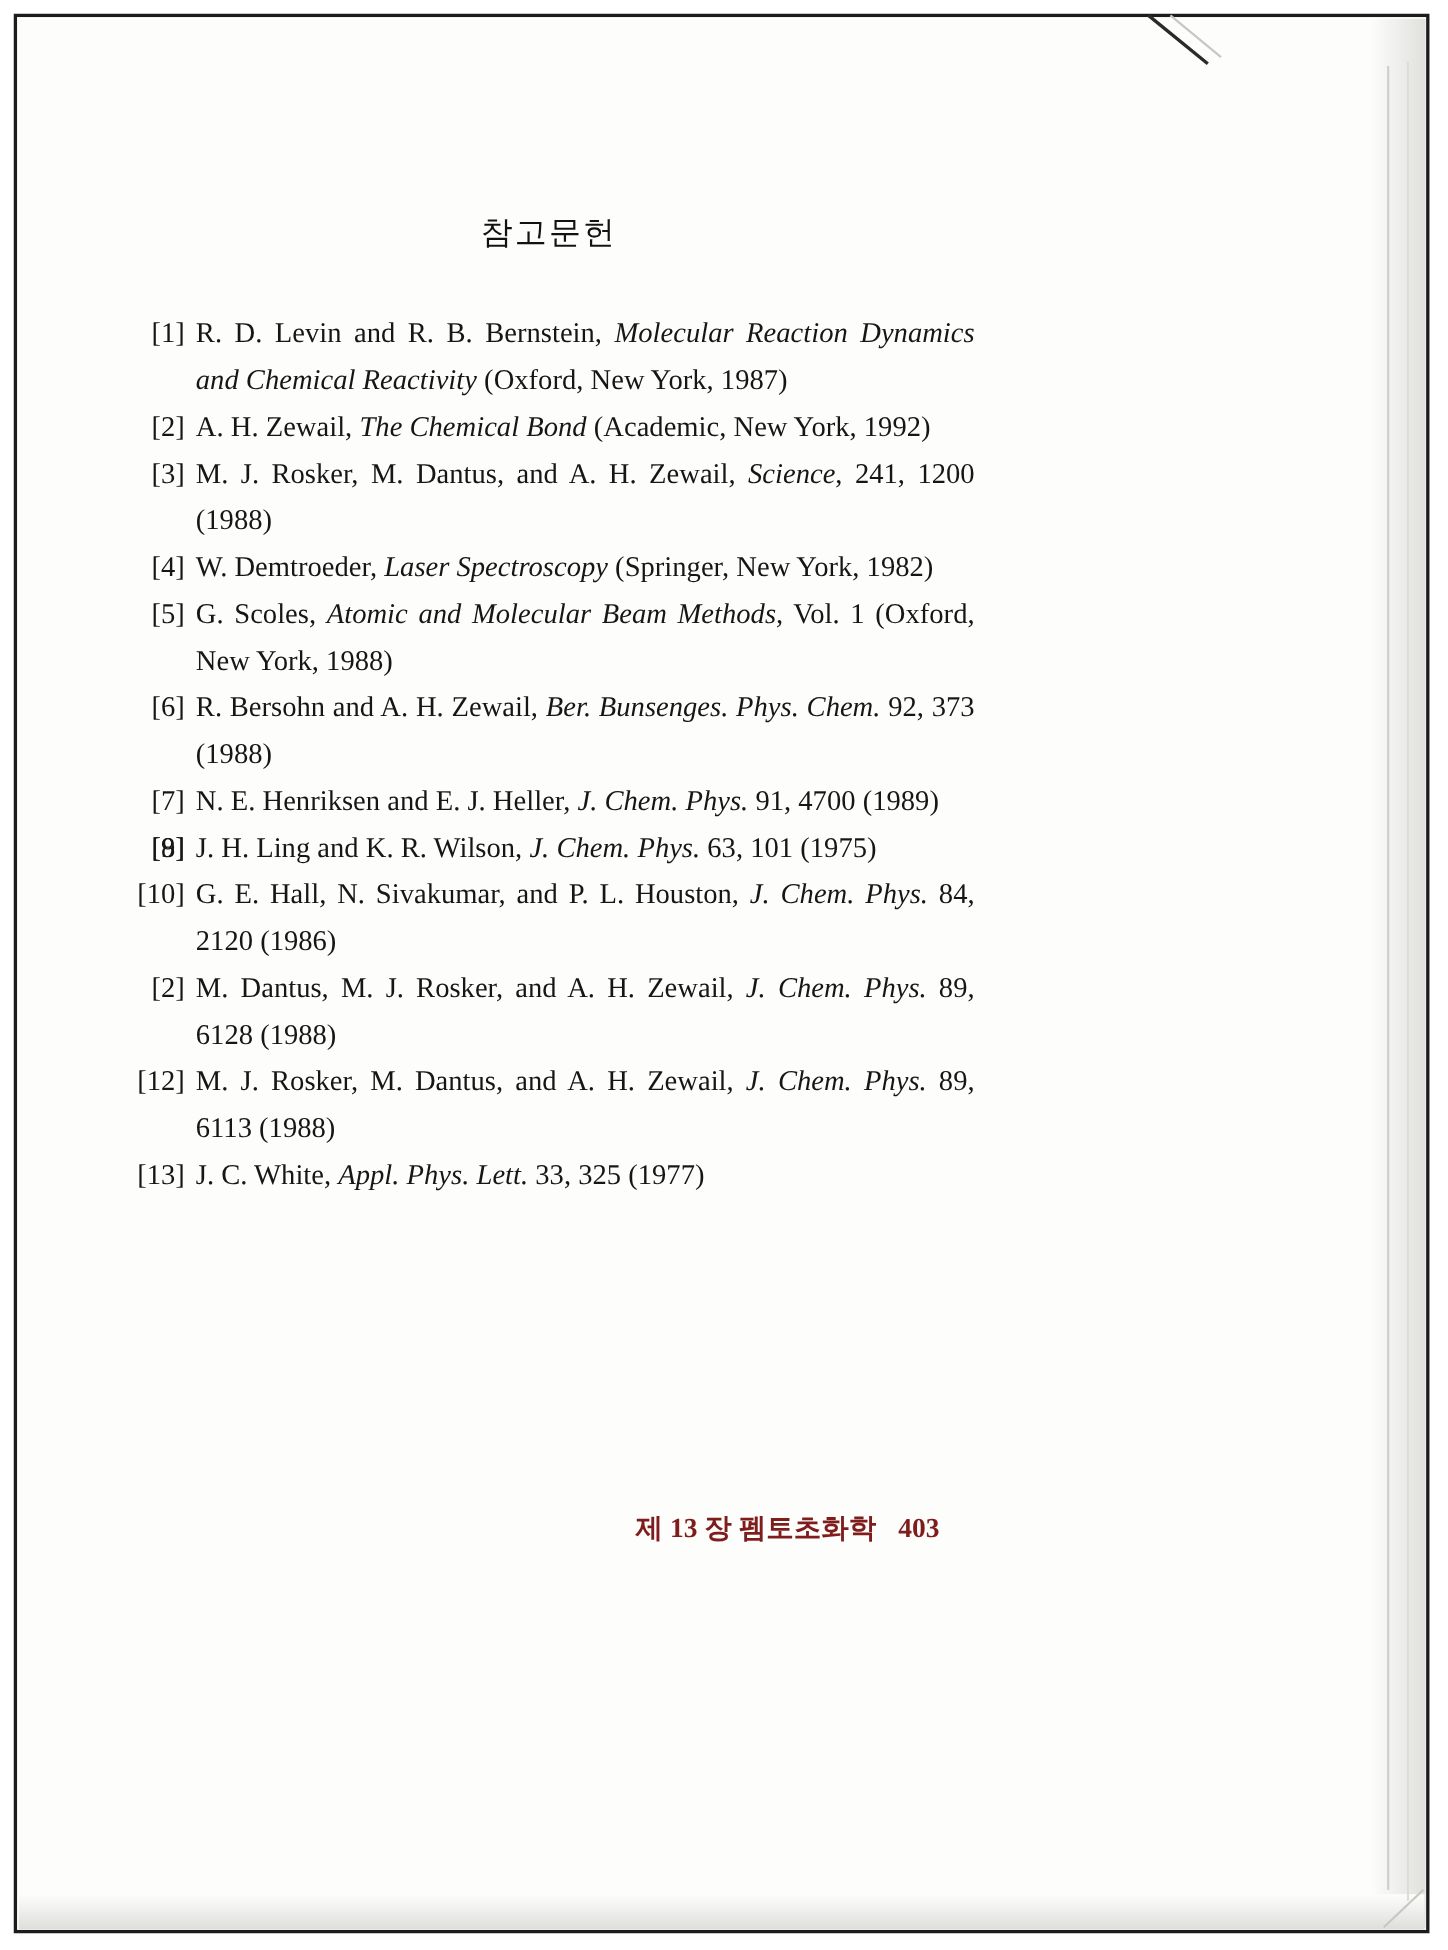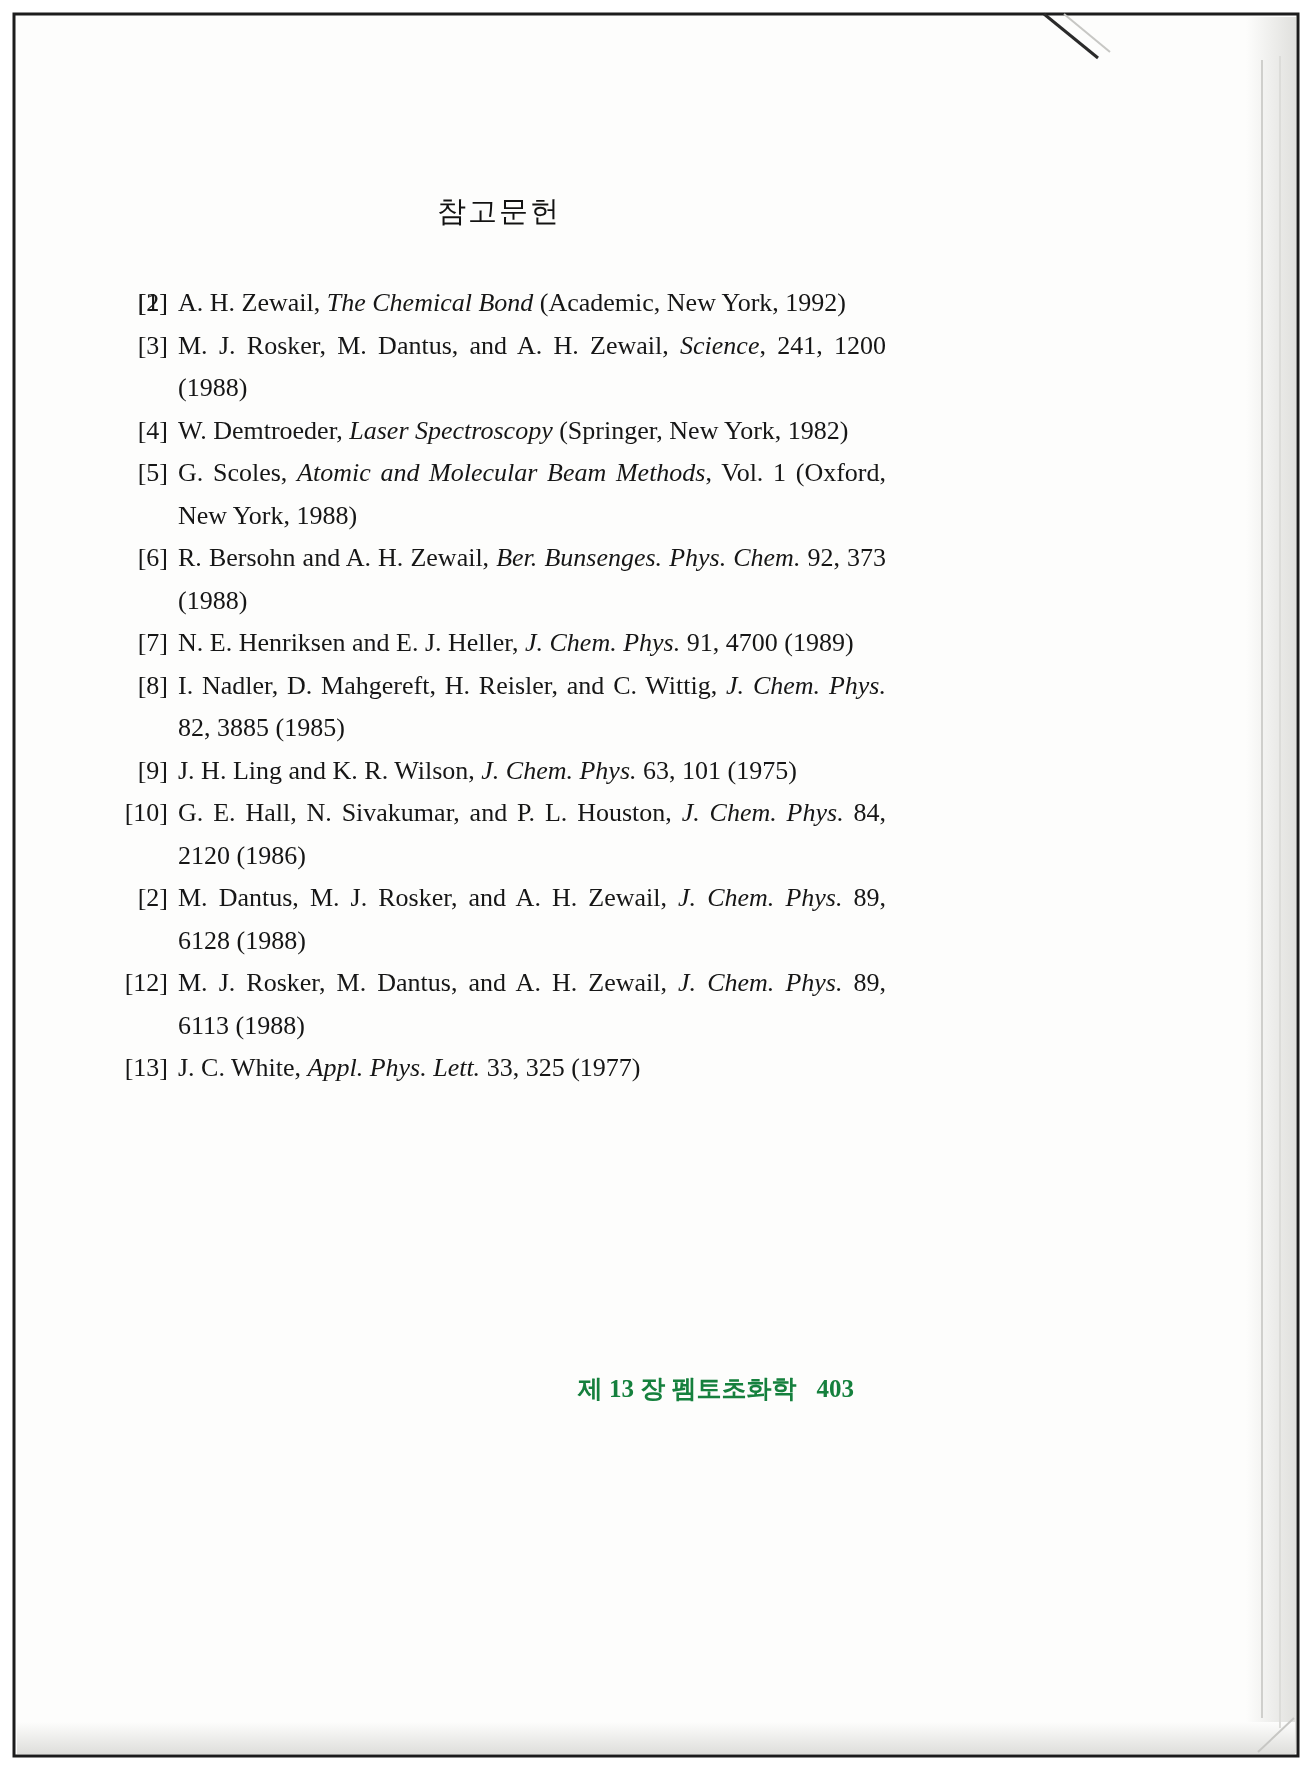--- a/index.html
+++ b/index.html
@@ -67,21 +67,21 @@
   .seg-i { font-style: italic; font-weight: 400; }
   .seg-b { font-style: normal; font-weight: 400; }
   .footer {
     position: absolute;
     top: 1372px;
     left: 128px;
     width: 726px;
     text-align: right;
     font-size: 25px;
     font-weight: 700;
-    color: #15803d;
+    color: #7f1d1d;
   }
   .footer .pagenum {
     margin-left: 20px;
   }
 </style>
 </head>
 <body>
 
 <div class="scan">
 
@@ -112,20 +112,21 @@
     <line x1="1258" y1="1752" x2="1294" y2="1718" stroke="#c7c7c4" stroke-width="2"></line>
   </svg>
 
   <div class="content">
 
     <h1 class="heading">참고문헌</h1>
 
     <ol class="refs" id="refs">
   <li class="ref">
     <span class="ref-label">[1]</span>
+    <span class="ref-text"><span class="seg-n">R. D. Levin and R. B. Bernstein, </span><span class="seg-i">Molecular Reaction Dynamics and Chemical Reactivity</span><span class="seg-n"> (Oxford, New York, 1987)</span></span>
   </li>
 
   <li class="ref">
     <span class="ref-label">[2]</span>
     <span class="ref-text"><span class="seg-n">A. H. Zewail, </span><span class="seg-i">The Chemical Bond</span><span class="seg-n"> (Academic, New York, 1992)</span></span>
   </li>
 
   <li class="ref">
     <span class="ref-label">[3]</span>
     <span class="ref-text"><span class="seg-n">M. J. Rosker, M. Dantus, and A. H. Zewail, </span><span class="seg-i">Science</span><span class="seg-n">, </span><span class="seg-b">241</span><span class="seg-n">, 1200 (1988)</span></span>
@@ -146,21 +147,20 @@
     <span class="ref-text"><span class="seg-n">R. Bersohn and A. H. Zewail, </span><span class="seg-i">Ber. Bunsenges. Phys. Chem.</span><span class="seg-n"> </span><span class="seg-b">92</span><span class="seg-n">, 373 (1988)</span></span>
   </li>
 
   <li class="ref">
     <span class="ref-label">[7]</span>
     <span class="ref-text"><span class="seg-n">N. E. Henriksen and E. J. Heller, </span><span class="seg-i">J. Chem. Phys.</span><span class="seg-n"> </span><span class="seg-b">91</span><span class="seg-n">, 4700 (1989)</span></span>
   </li>
 
   <li class="ref">
     <span class="ref-label">[8]</span>
-    <span class="ref-text"><span class="seg-n">I. Nadler, D. Mahgereft, H. Reisler, and C. Wittig, </span><span class="seg-i">J. Chem. Phys.</span><span class="seg-n"> </span><span class="seg-b">82</span><span class="seg-n">, 3885 (1985)</span></span>
   </li>
 
   <li class="ref">
     <span class="ref-label">[9]</span>
     <span class="ref-text"><span class="seg-n">J. H. Ling and K. R. Wilson, </span><span class="seg-i">J. Chem. Phys.</span><span class="seg-n"> </span><span class="seg-b">63</span><span class="seg-n">, 101 (1975)</span></span>
   </li>
 
   <li class="ref">
     <span class="ref-label">[10]</span>
     <span class="ref-text"><span class="seg-n">G. E. Hall, N. Sivakumar, and P. L. Houston, </span><span class="seg-i">J. Chem. Phys.</span><span class="seg-n"> </span><span class="seg-b">84</span><span class="seg-n">, 2120 (1986)</span></span>

